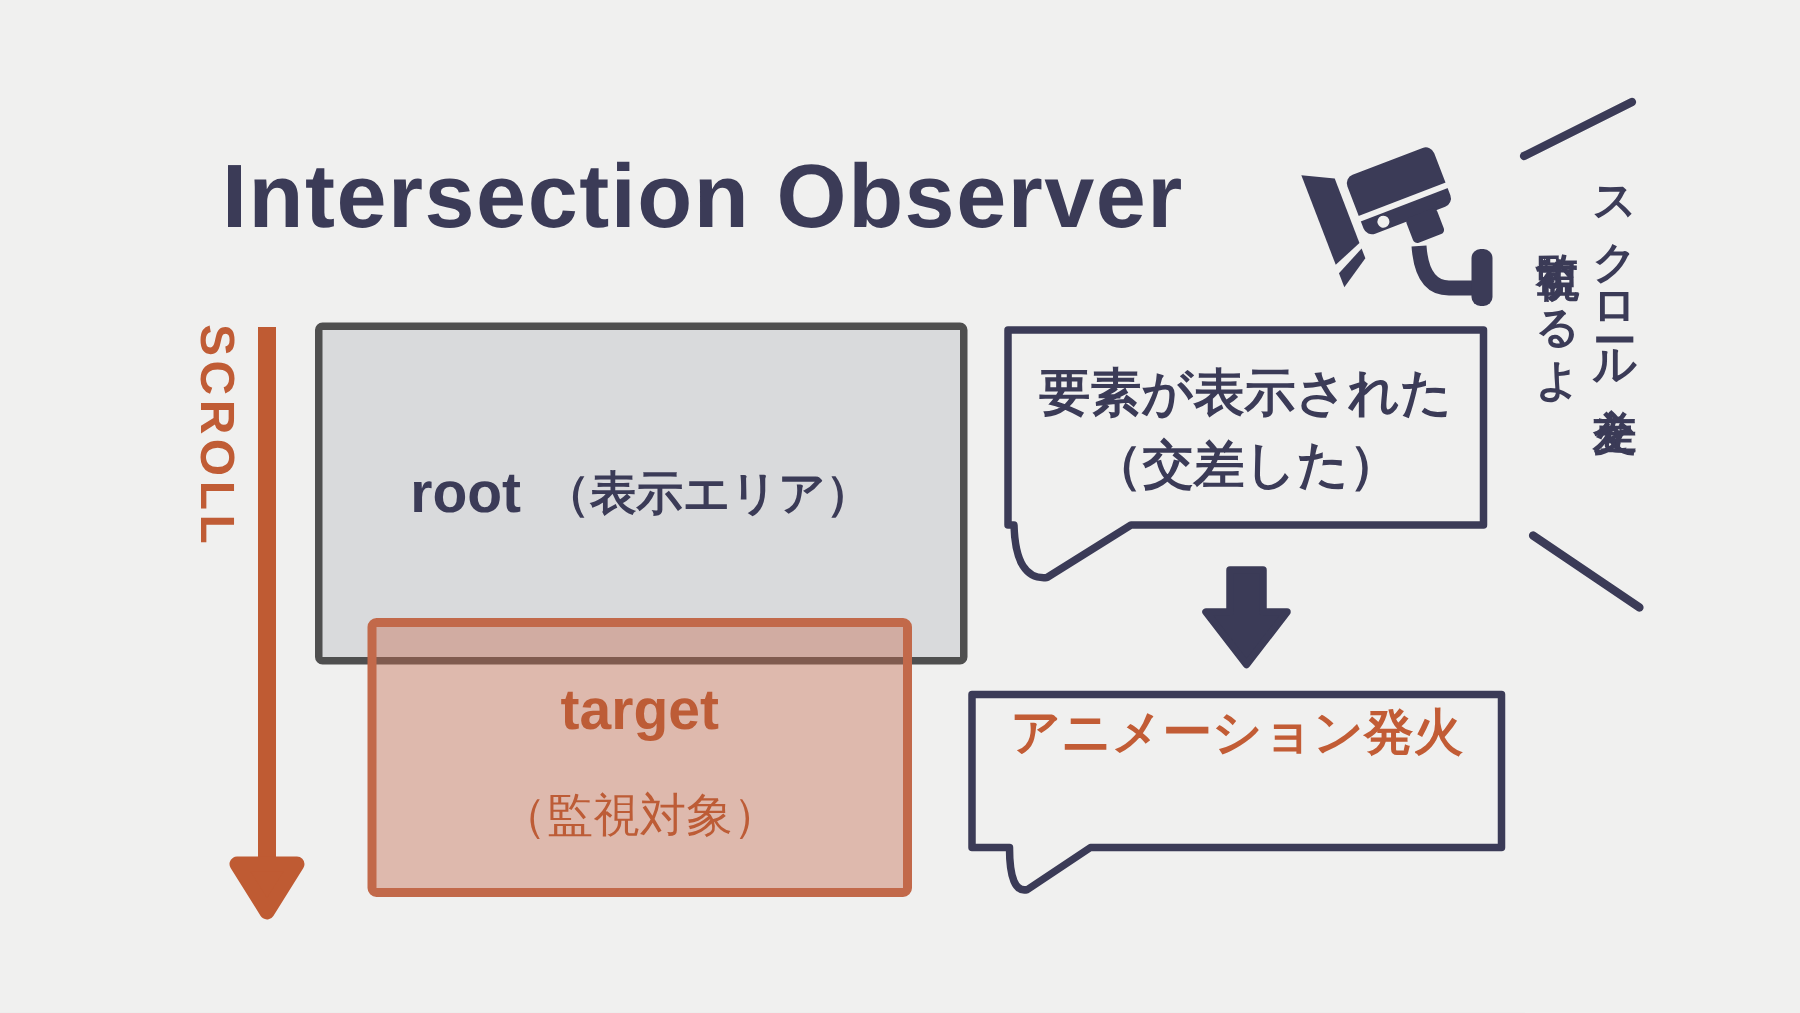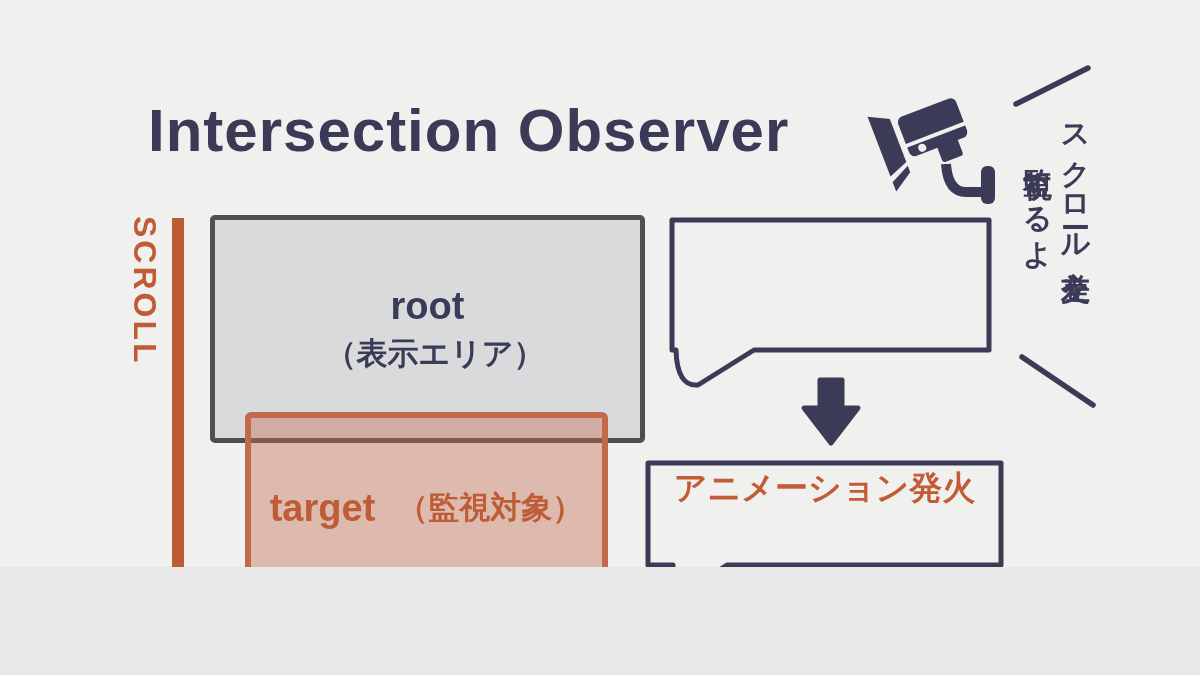--- a/index.html
+++ b/index.html
@@ -1,21 +1,21 @@
 <!DOCTYPE html>
 <html><head>
 <meta charset="utf-8">
 <style>
   html,body{margin:0;padding:0;}
   body{
     font-family:"Liberation Sans","DejaVu Sans",sans-serif;
     background:#e8e8e8;
   }
   .canvas{
-    position:relative;width:1200px;height:567px;overflow:hidden;
+    position:relative;width:1200px;height:675px;overflow:hidden;
     background:#f0f0ef;margin:0 auto;
   }
   .abs{position:absolute;}
 
   
   .title{
     left:148px;top:96px;width:720px;
     font-size:60px;font-weight:bold;color:#3b3b57;
     letter-spacing:1px;white-space:nowrap;
   }
@@ -26,36 +26,36 @@
     writing-mode:vertical-rl;text-orientation:sideways;
     font-size:32px;font-weight:bold;letter-spacing:3px;
     color:#c05c35;white-space:nowrap;
   }
 
   
   .root-box{
     left:210px;top:215px;width:435px;height:228px;
     box-sizing:border-box;background:#d9dadc;
     border:5px solid #4f4f4f;border-radius:5px;
-    display:flex;flex-direction:column;justify-content:center;
+    display:flex;justify-content:center;
     align-items:center;text-align:center;z-index:1;
   }
   .root-box .en{font-size:38px;line-height:50px;font-weight:bold;color:#3b3b57;}
   .root-box .jp{font-size:31px;line-height:46px;font-weight:bold;color:#3b3b57;margin-left:15px;}
 
   
   .target-box{
     left:245px;top:412px;width:363px;height:186px;
     box-sizing:border-box;background:rgba(197,109,82,0.42);
     border:6px solid #c2694a;border-radius:6px;
-    display:flex;flex-direction:row;justify-content:center;
+    display:flex;flex-direction:column;justify-content:center;
     align-items:center;text-align:center;z-index:2;padding-top:6px;gap:22px;
   }
   .target-box .en{font-size:38px;line-height:50px;font-weight:bold;color:#bd5c36;}
-  .target-box .jp{font-size:31px;line-height:46px;font-weight:bold;color:#bd5c36;}
+  .target-box .jp{font-size:31px;line-height:46px;font-weight:normal;color:#bd5c36;}
 
   
   .bubble-text{
     text-align:center;font-weight:bold;color:#3b3b57;z-index:3;
   }
   .bubble1-text{left:672px;top:238px;width:317px;font-size:34px;line-height:48px;}
   .bubble2-text{left:648px;top:468px;width:353px;font-size:33px;line-height:40px;color:#c25c35;}
 
   
   .vnote{
@@ -110,20 +110,22 @@
 
   <div class="abs target-box">
     <div class="en">target</div>
     <div class="jp">（監視対象）</div>
   </div>
 
   <svg class="abs" style="left:668px;top:215px;" width="330" height="178" viewBox="0 0 330 178" aria-hidden="true">
     <path d="M 4,5 L 321,5 L 321,135 L 86,135 L 30,170 Q 9,172 8,135 L 4,135 Z" fill="#f0f0ef" stroke="#3b3b57" stroke-width="5" stroke-linejoin="round"></path>
   </svg>
   <div class="abs bubble-text bubble1-text">
+    <div>要素が表示された</div>
+    <div>（交差した）</div>
   </div>
 
   <svg class="abs" style="left:799px;top:377px;" width="62" height="70" viewBox="0 0 62 70" aria-hidden="true">
     <polygon points="21,3 43,3 43,31 59,31 32,66 5,31 21,31" fill="#3b3b57" stroke="#3b3b57" stroke-width="5" stroke-linejoin="round"></polygon>
   </svg>
 
   <svg class="abs" style="left:644px;top:459px;" width="365" height="145" viewBox="0 0 365 145" aria-hidden="true">
     <path d="M 4,4 L 357,4 L 357,106 L 83,106 L 41,134 Q 29,137 29,106 L 4,106 Z" fill="#f0f0ef" stroke="#3b3b57" stroke-width="5" stroke-linejoin="round"></path>
   </svg>
   <div class="abs bubble-text bubble2-text">アニメーション発火</div>

